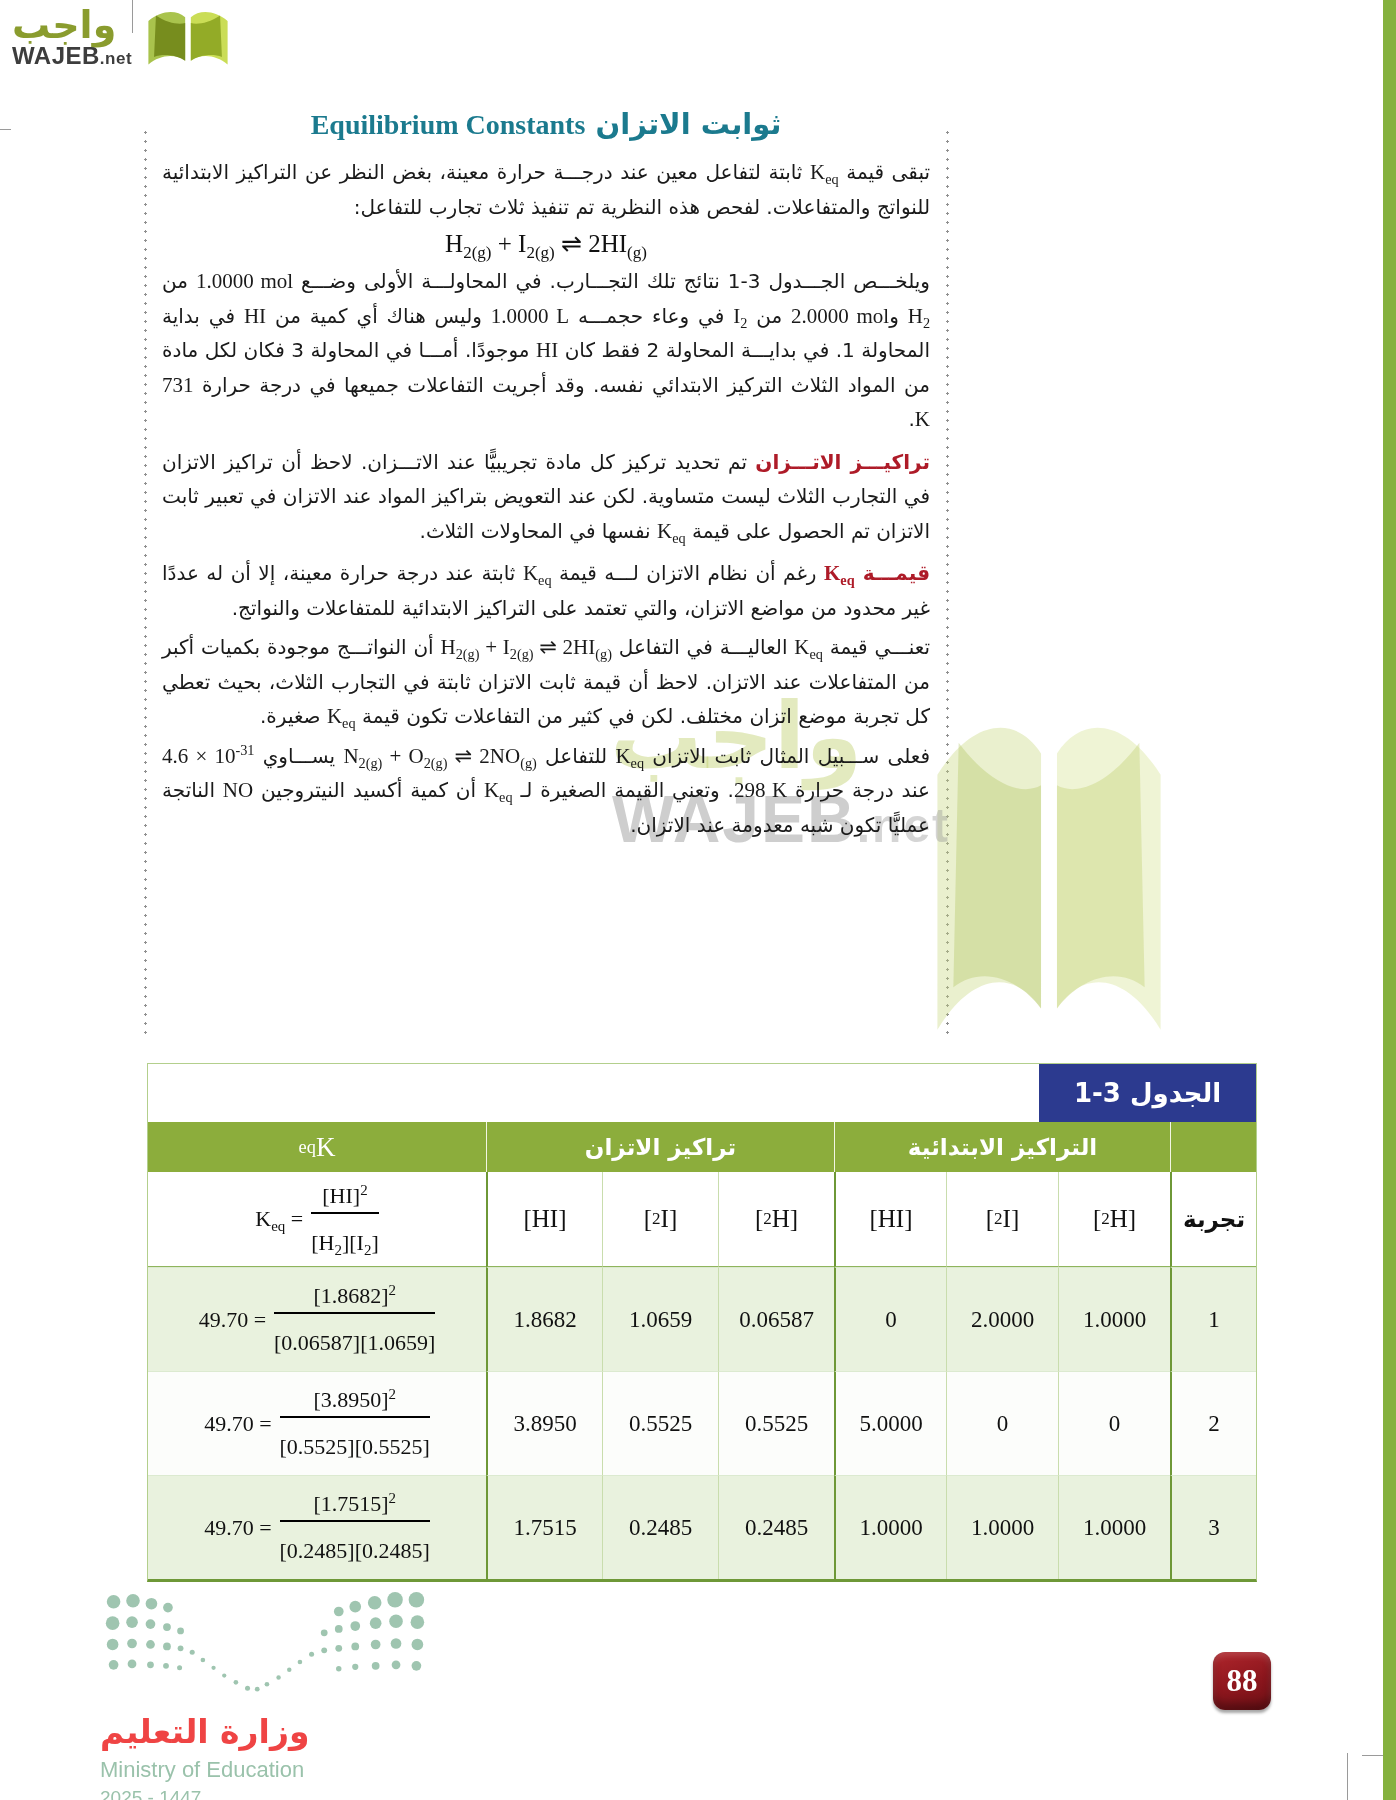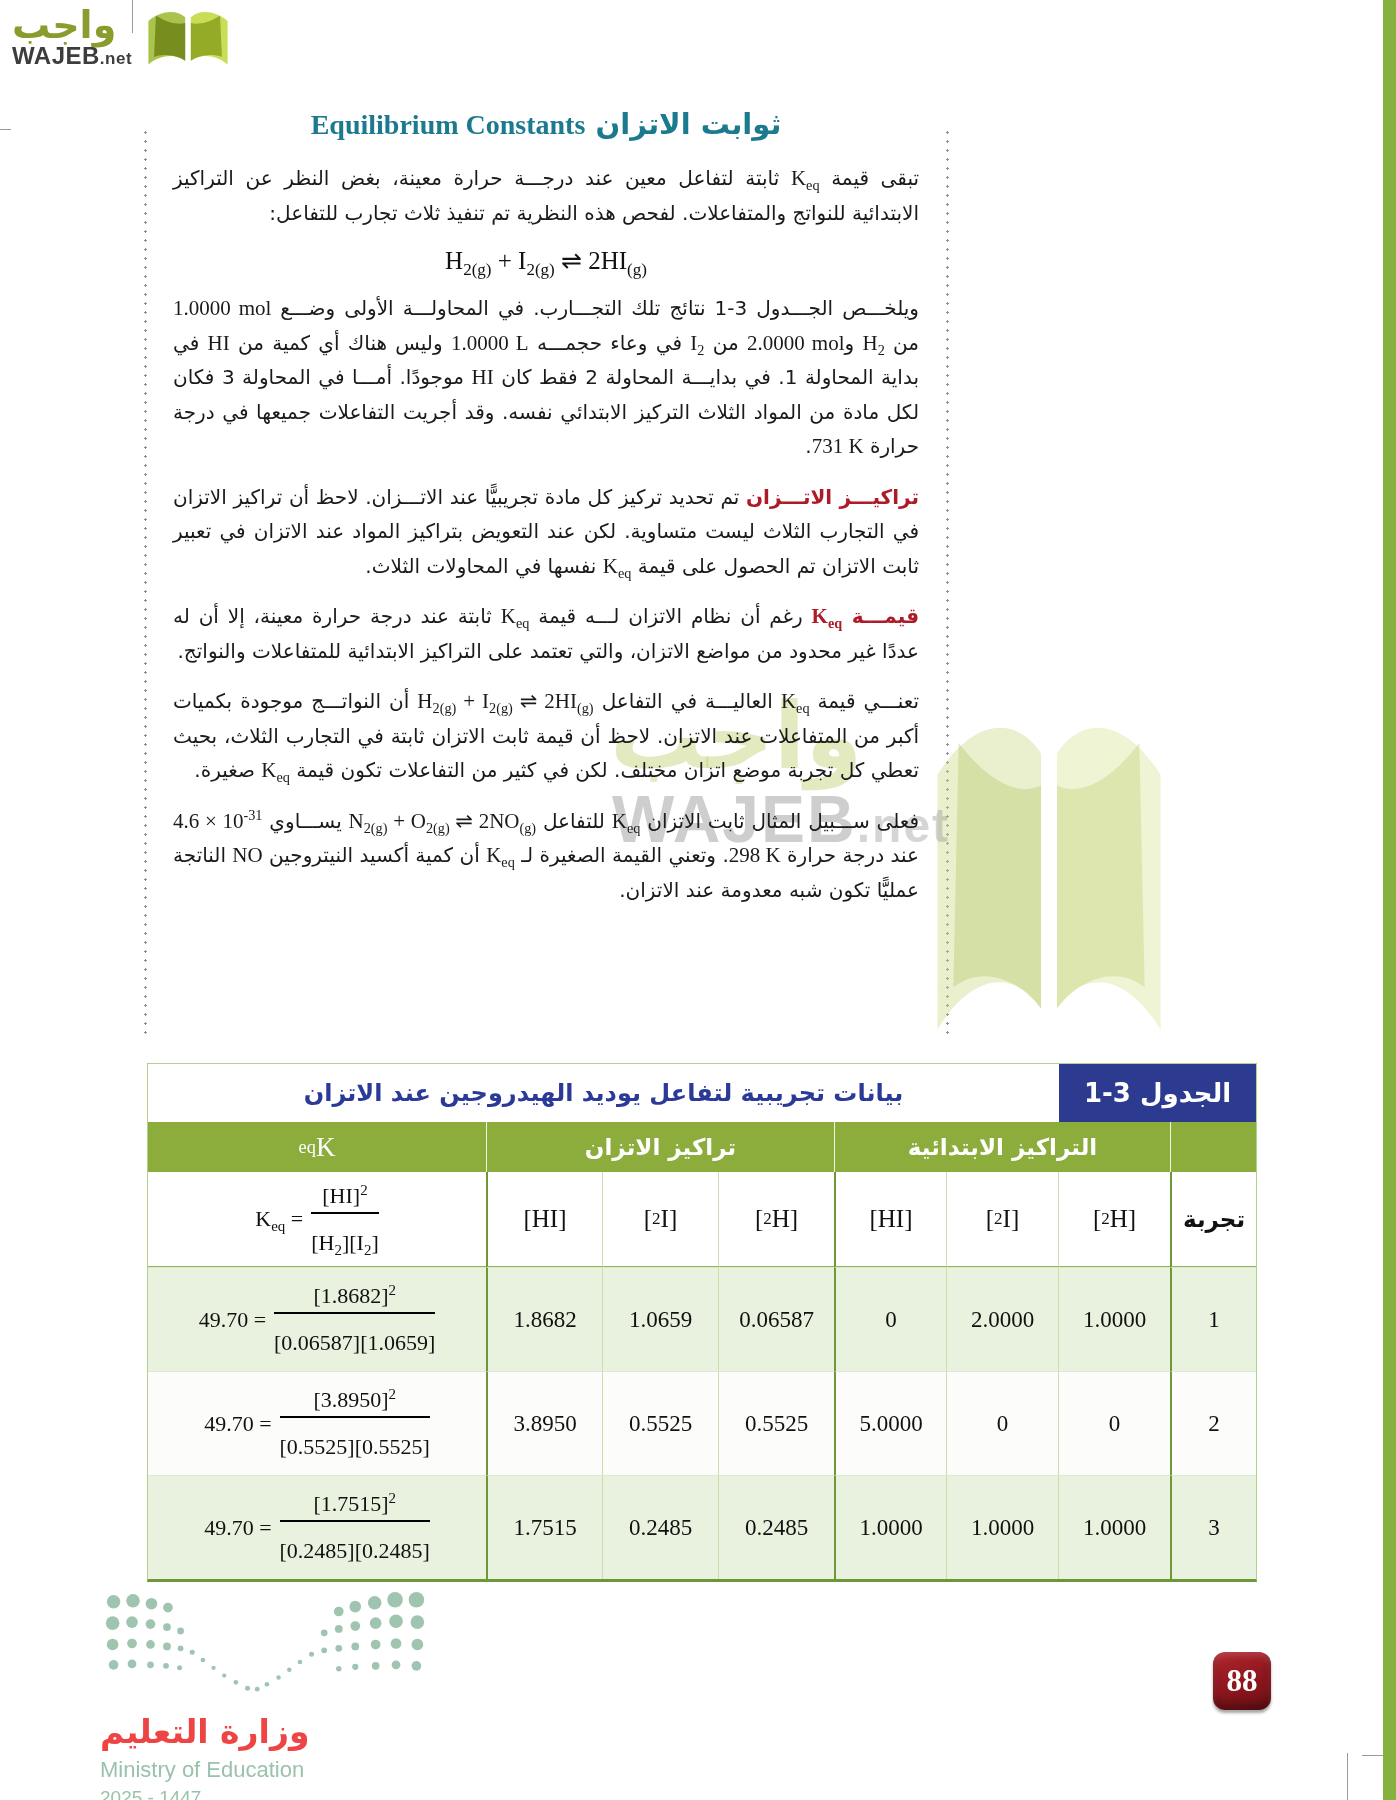--- a/index.html
+++ b/index.html
@@ -33,33 +33,33 @@
   .watermark{position:absolute;left:598px;top:695px;width:586px;height:380px;z-index:1;pointer-events:none;}
   .watermark .wm-ar{position:absolute;left:12px;top:-4px;font-size:92px;font-weight:bold;color:rgba(184,203,94,.40);line-height:92px;}
   .watermark .wm-latin{position:absolute;left:14px;top:86px;font-family:"Liberation Sans",sans-serif;font-weight:bold;font-size:66px;color:rgba(125,125,125,.38);letter-spacing:2px;}
   .watermark .wm-latin .tld{font-size:48px;color:rgba(150,150,150,.40);}
   .watermark svg{position:absolute;right:0;top:0;}
 
   
   .main{position:absolute;left:157px;top:104px;width:778px;max-height:942px;overflow:hidden;direction:rtl;z-index:2;color:#1a1a1a;}
   .heading{margin:0 0 10px 0;text-align:center;font-size:29px;line-height:40px;font-weight:bold;color:var(--teal);}
   .heading .en{font-family:"Liberation Serif",serif;font-weight:600;font-size:28px;}
-  .main p{margin:16px;font-size:20px;line-height:34.5px;text-align:justify;}
+  .main p{margin:5px;font-size:20px;line-height:34.5px;text-align:justify;}
   .main p.sp{margin-top:8px;}
   .equation{text-align:center;direction:ltr;font-family:"Liberation Serif",serif;font-size:25px;margin:4px 0 6px 0;color:#111;}
   .lead{color:var(--red);font-weight:bold;}
   bdi.ltr{direction:ltr;unicode-bidi:isolate;font-family:"Liberation Serif",serif;font-size:21px;}
   sub{font-size:68%;line-height:0;}
   sup{font-size:68%;line-height:0;}
 
   
   .tbl{position:absolute;left:147px;top:1063px;width:1110px;direction:rtl;z-index:2;
        border:1px solid #b3cf8c;border-bottom:3px solid var(--border_dark);background:#fff;box-sizing:border-box;}
   .tbl-title{display:flex;height:58px;}
-  .tbl-label{width:197px;background:var(--navy);color:#fff;font-weight:bold;font-size:26px;
+  .tbl-label{width:217px;background:var(--navy);color:#fff;font-weight:bold;font-size:26px;
              display:flex;align-items:center;justify-content:center;}
   .tbl-title-text{flex:1;display:flex;align-items:center;justify-content:center;
              color:var(--title_blue);font-weight:bold;font-size:24px;}
   .grid{display:grid;grid-template-columns:86px 112px 112px 112px 116px 116px 116px auto;}
   .cell{display:flex;align-items:center;justify-content:center;box-sizing:border-box;}
   .ghead{background:var(--table_green);color:#fff;font-weight:bold;font-size:23px;height:50px;}
   .ghead.keqh{font-family:"Liberation Serif",serif;font-weight:normal;font-size:27px;}
   .wsep{border-inline-end:1.5px solid #f2f6e4;}
   .b-light{border-inline-end:1px solid var(--border_light);}
   .b-dark{border-inline-end:2px solid var(--border_dark);}
@@ -134,21 +134,20 @@
   <p>ويلخـــص الجـــدول 3-1 نتائج تلك التجـــارب. في المحاولـــة الأولى وضـــع <bdi dir="ltr" class="ltr">1.0000 mol</bdi> من <bdi dir="ltr" class="ltr">H<sub>2</sub></bdi> و<bdi dir="ltr" class="ltr">2.0000 mol</bdi> من <bdi dir="ltr" class="ltr">I<sub>2</sub></bdi> في وعاء حجمـــه <bdi dir="ltr" class="ltr">1.0000 L</bdi> وليس هناك أي كمية من <bdi dir="ltr" class="ltr">HI</bdi> في بداية المحاولة 1. في بدايـــة المحاولة 2 فقط كان <bdi dir="ltr" class="ltr">HI</bdi> موجودًا. أمـــا في المحاولة 3 فكان لكل مادة من المواد الثلاث التركيز الابتدائي نفسه. وقد أجريت التفاعلات جميعها في درجة حرارة <bdi dir="ltr" class="ltr">731 K</bdi>.</p>
   <p class="sp"><span class="lead">تراكيـــز الاتـــزان</span> <span>تم تحديد تركيز كل مادة تجريبيًّا عند الاتـــزان. لاحظ أن تراكيز الاتزان في التجارب الثلاث ليست متساوية. لكن عند التعويض بتراكيز المواد عند الاتزان في تعبير ثابت الاتزان تم الحصول على قيمة <bdi dir="ltr" class="ltr">K<sub>eq</sub></bdi> نفسها في المحاولات الثلاث.</span></p>
   <p class="sp"><span class="lead">قيمـــة <bdi dir="ltr" class="ltr">K<sub>eq</sub></bdi></span> <span>رغم أن نظام الاتزان لـــه قيمة <bdi dir="ltr" class="ltr">K<sub>eq</sub></bdi> ثابتة عند درجة حرارة معينة، إلا أن له عددًا غير محدود من مواضع الاتزان، والتي تعتمد على التراكيز الابتدائية للمتفاعلات والنواتج.</span></p>
   <p>تعنـــي قيمة <bdi dir="ltr" class="ltr">K<sub>eq</sub></bdi> العاليـــة في التفاعل <bdi dir="ltr" class="ltr">H<sub>2(g)</sub> + I<sub>2(g)</sub> ⇌ 2HI<sub>(g)</sub></bdi> أن النواتـــج موجودة بكميات أكبر من المتفاعلات عند الاتزان. لاحظ أن قيمة ثابت الاتزان ثابتة في التجارب الثلاث، بحيث تعطي كل تجربة موضع اتزان مختلف. لكن في كثير من التفاعلات تكون قيمة <bdi dir="ltr" class="ltr">K<sub>eq</sub></bdi> صغيرة.</p>
   <p>فعلى ســـبيل المثال ثابت الاتزان <bdi dir="ltr" class="ltr">K<sub>eq</sub></bdi> للتفاعل <bdi dir="ltr" class="ltr">N<sub>2(g)</sub> + O<sub>2(g)</sub> ⇌ 2NO<sub>(g)</sub></bdi> يســـاوي <bdi dir="ltr" class="ltr">4.6 × 10<sup>-31</sup></bdi> عند درجة حرارة <bdi dir="ltr" class="ltr">298 K</bdi>. وتعني القيمة الصغيرة لـ <bdi dir="ltr" class="ltr">K<sub>eq</sub></bdi> أن كمية أكسيد النيتروجين <bdi dir="ltr" class="ltr">NO</bdi> الناتجة عمليًّا تكون شبه معدومة عند الاتزان.</p>
 </div>
 
 <div class="tbl">
   <div class="tbl-title">
     <div class="tbl-label">الجدول 3-1</div>
-    <div class="tbl-title-text">بيانات تجريبية لتفاعل يوديد الهيدروجين عند الاتزان</div>
   </div>
   <div class="grid">
 
     <div class="cell ghead wsep"></div>
     <div class="cell ghead wsep" style="grid-column:span 3;">التراكيز الابتدائية</div>
     <div class="cell ghead wsep" style="grid-column:span 3;">تراكيز الاتزان</div>
     <div class="cell ghead keqh">K<sub>eq</sub></div>
 
     <div class="cell subh trial-h hB b-dark">تجربة</div>
     <div class="cell subh hB b-light">[H<sub>2</sub>]</div>

